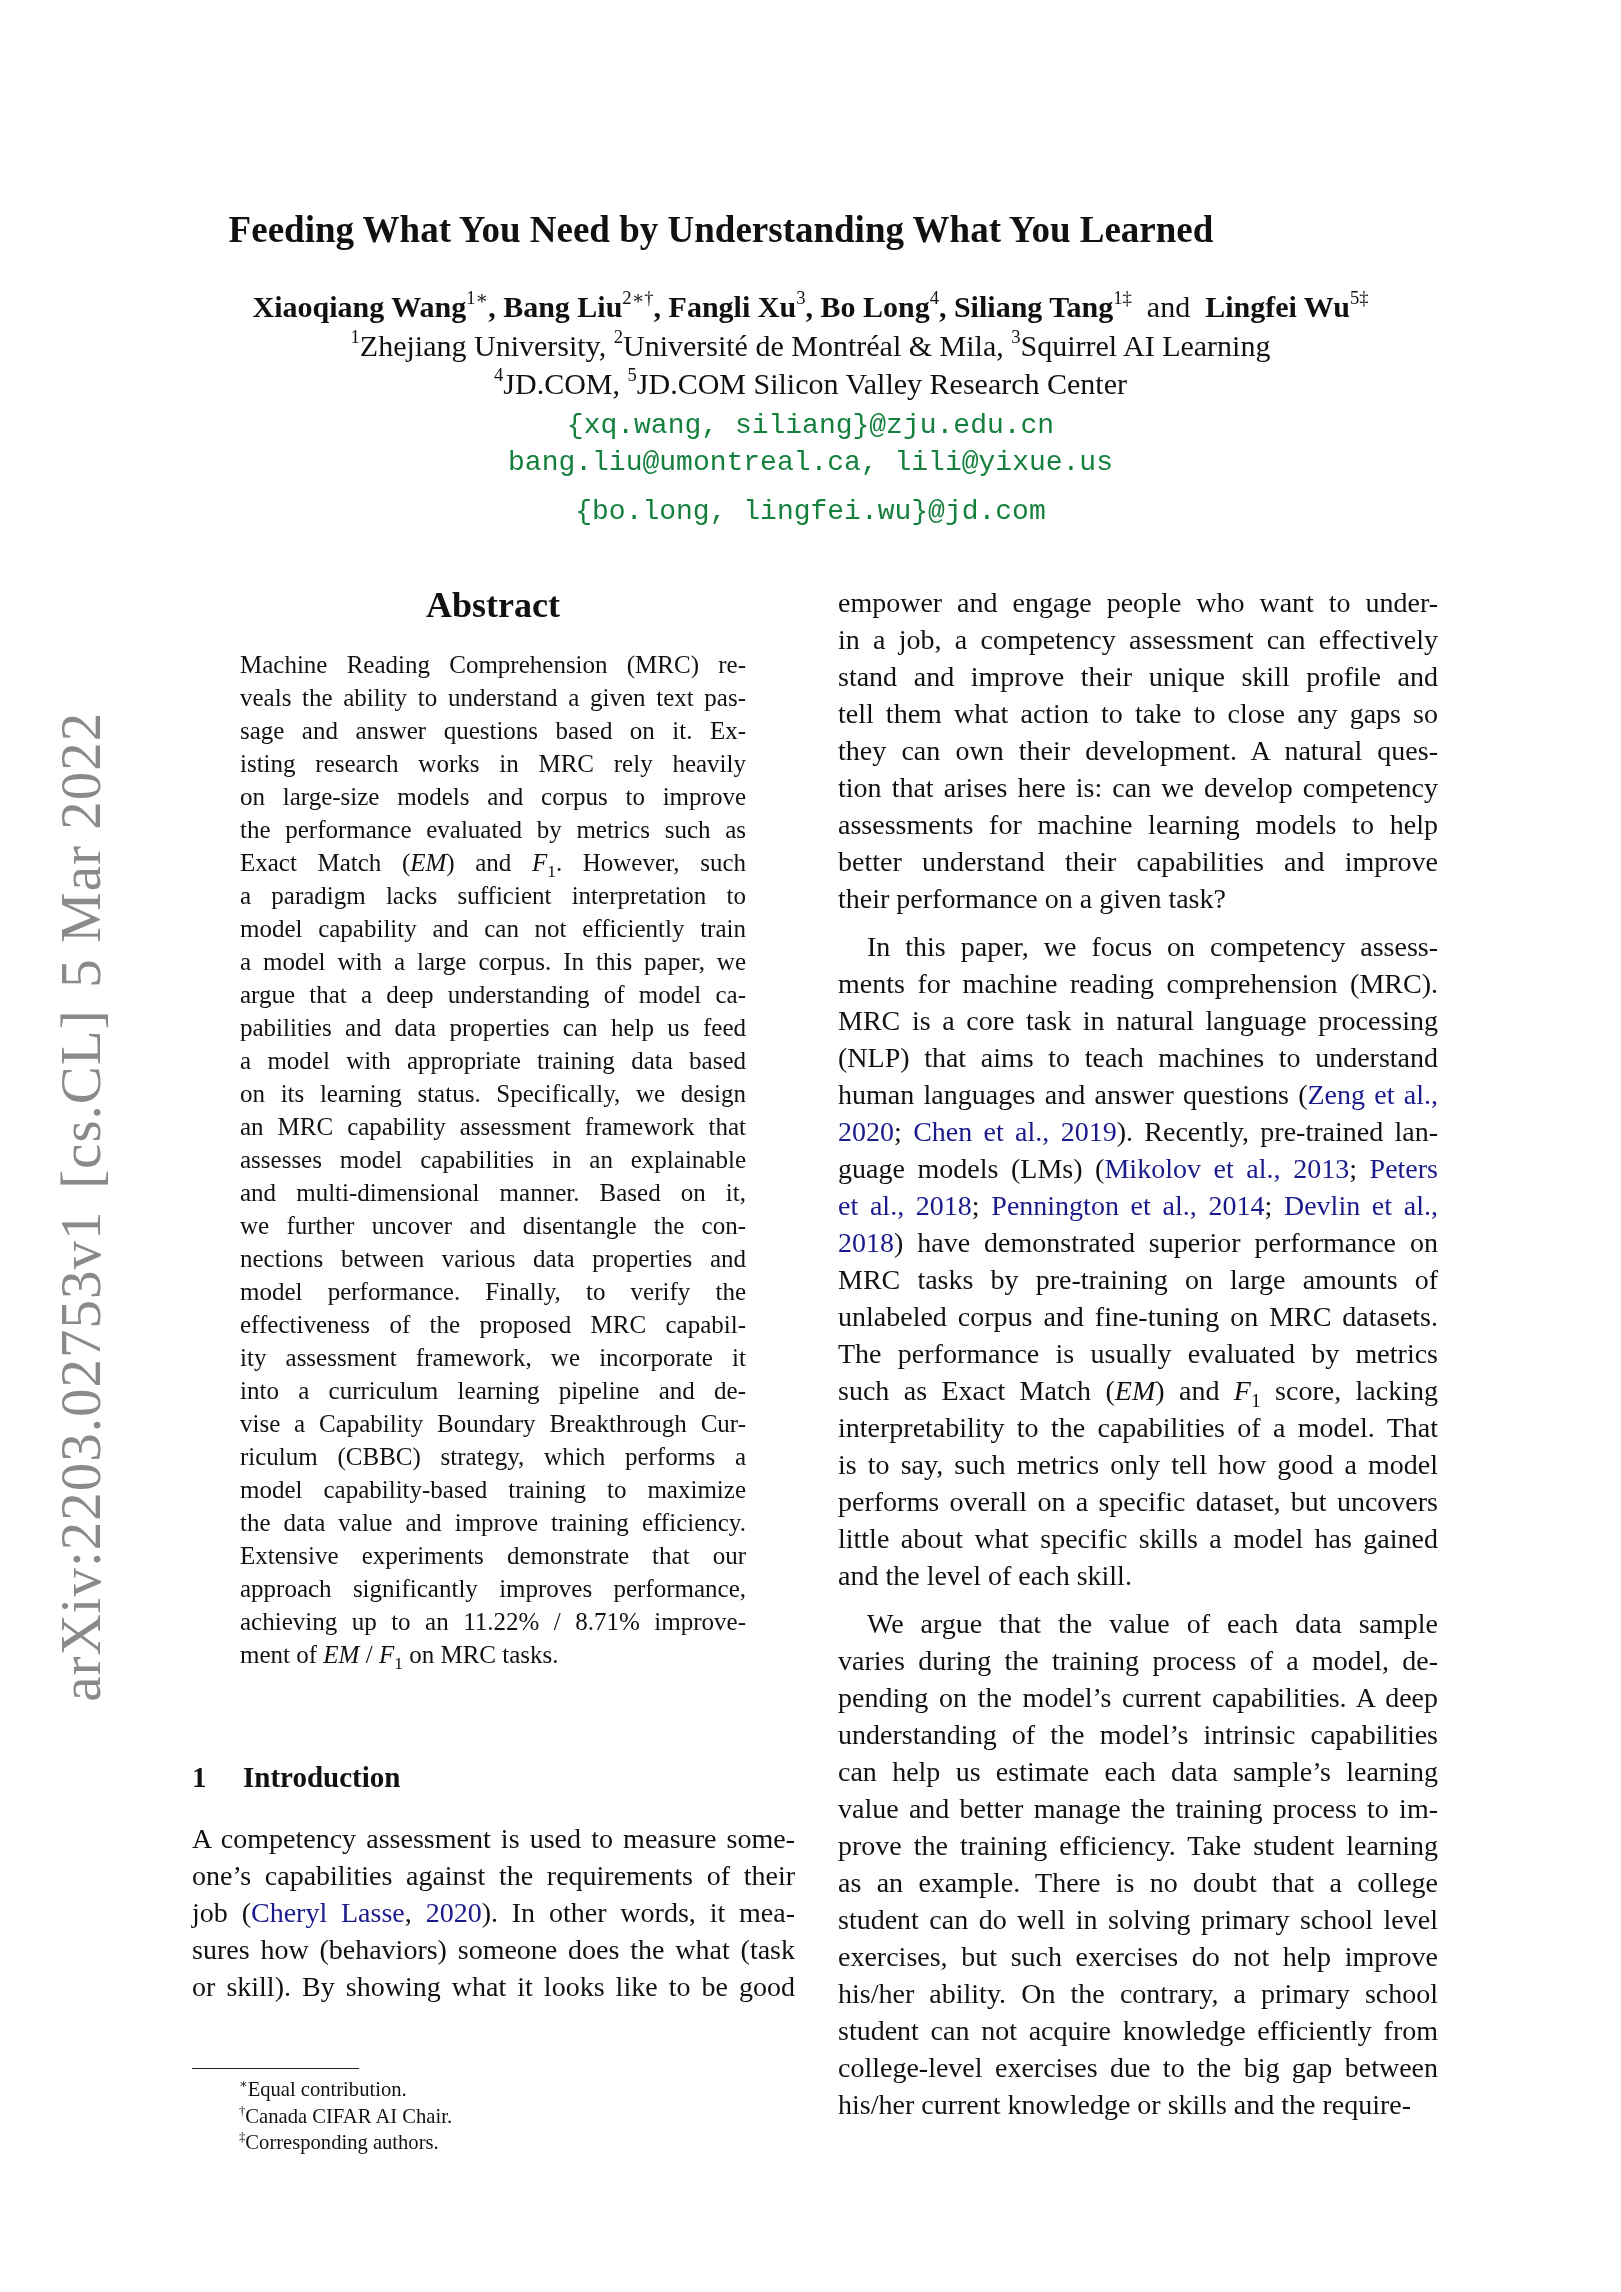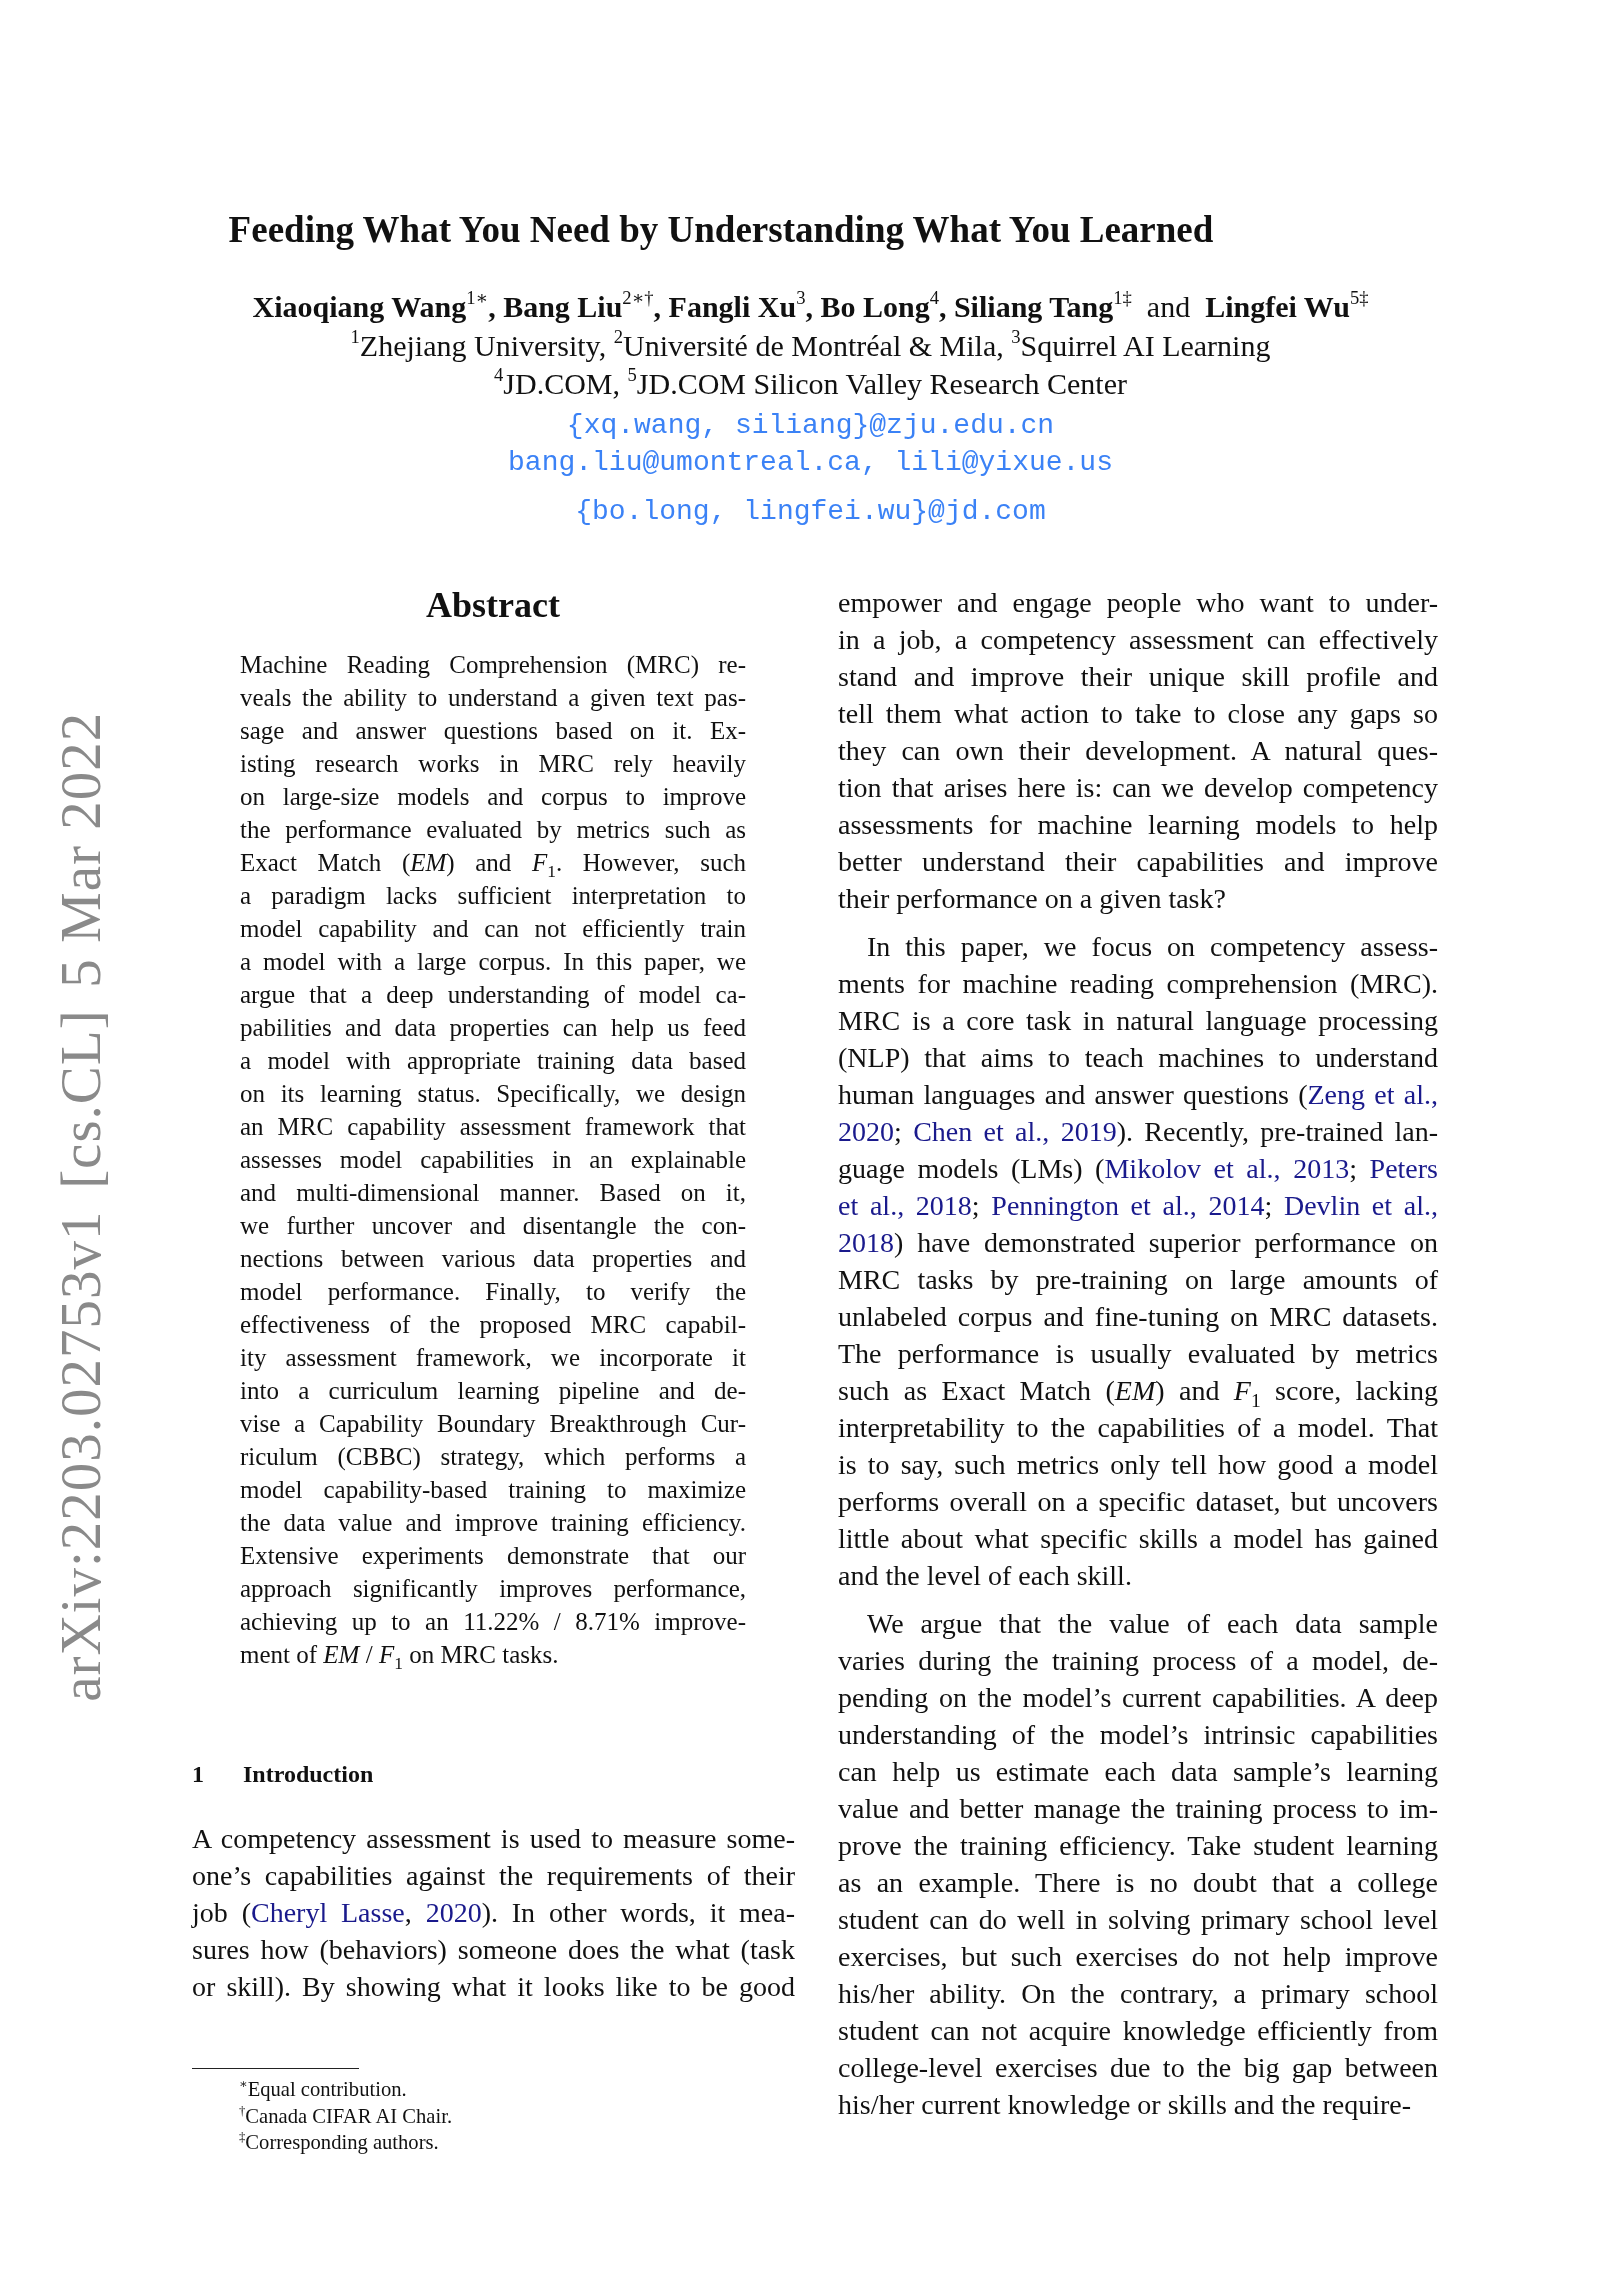--- a/index.html
+++ b/index.html
@@ -10,37 +10,37 @@
                   white-space: nowrap; font-family: "Liberation Serif", "DejaVu Serif", serif; font-size: 57px;
                   color: #8a8a8a; letter-spacing: 1px; }
   .sidebar-text span { margin-right: 21.6px; }
   .title { position: absolute; top: 208px; left: 0; width: 1442px; text-align: center;
            font-weight: bold; font-size: 37px; }
   .authors { position: absolute; top: 290px; left: 0; width: 1621px; text-align: center; font-size: 30px; }
   .authors b { font-weight: bold; }
   .authors sup, .affil sup { font-size: 18.6px; vertical-align: 12.7px; line-height: 0; }
   .affil { position: absolute; left: 0; width: 1621px; text-align: center; font-size: 30px; }
   .email { position: absolute; left: 0; width: 1621px; text-align: center; font-size: 28px;
-           font-family: "Liberation Mono", "DejaVu Sans Mono", monospace; color: #3b82f6; }
+           font-family: "Liberation Mono", "DejaVu Sans Mono", monospace; color: #15803d; }
   .col { position: absolute; }
   .left-col { left: 240px; width: 506px; }
   .intro-col { left: 192px; width: 603px; }
   .right-col { left: 838px; width: 600px; }
   .abstract-heading { position: absolute; top: 584px; left: 240px; width: 506px; text-align: center;
                       font-weight: bold; font-size: 36px; }
   .line { display: block; text-align: justify; text-align-last: justify; white-space: nowrap;
           height: 37px; line-height: 37px; overflow: visible; }
   .abs .line { font-size: 25px; height: 33px; line-height: 33px; }
   .body .line { font-size: 28px; height: 37px; line-height: 37px; }
   .line.last { text-align-last: left; }
   .line.indent { padding-left: 29px; }
   .para-gap { height: 10.8px; }
   .cite { color: #1a1a8c; }
   i.math { font-style: italic; }
-  .section-heading { position: absolute; top: 1761px; left: 192px; font-weight: bold; font-size: 24px; }
+  .section-heading { position: absolute; top: 1761px; left: 192px; font-weight: bold; font-size: 29px; }
   .section-heading .num { display: inline-block; width: 51px; }
   .footnote-rule { position: absolute; left: 192px; top: 2068px; width: 167px; border-top: 1.5px solid #222; }
   .footnotes { position: absolute; left: 239px; top: 2076px; font-size: 20.6px; line-height: 26.5px; }
   .footnotes sup { font-size: 12.7px; vertical-align: 7.8px; line-height: 0; }
 </style>
 </head>
 <body>
 
 <div class="sidebar">
   <div class="sidebar-text">

